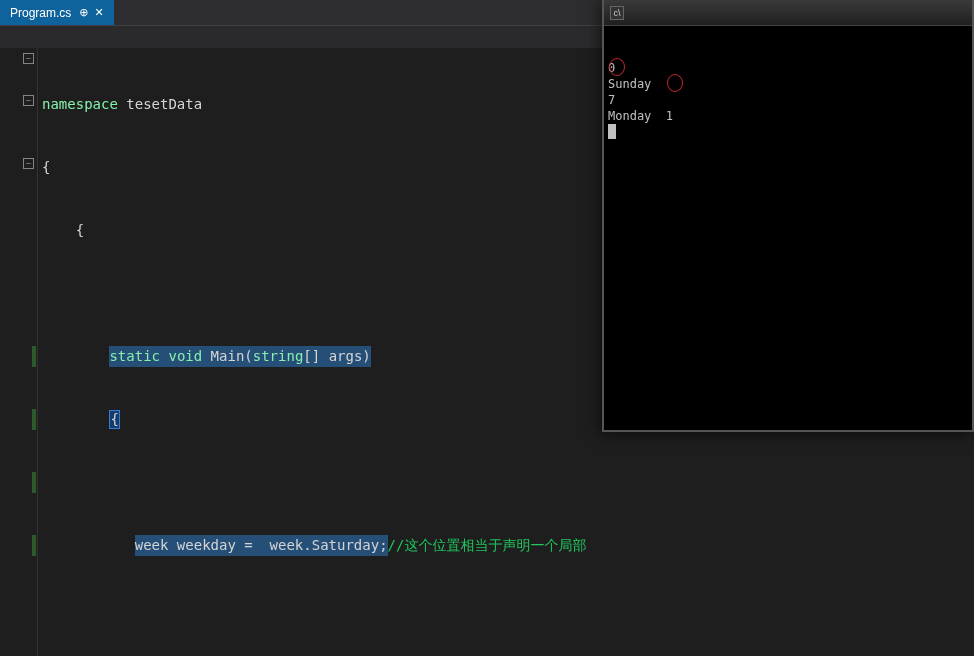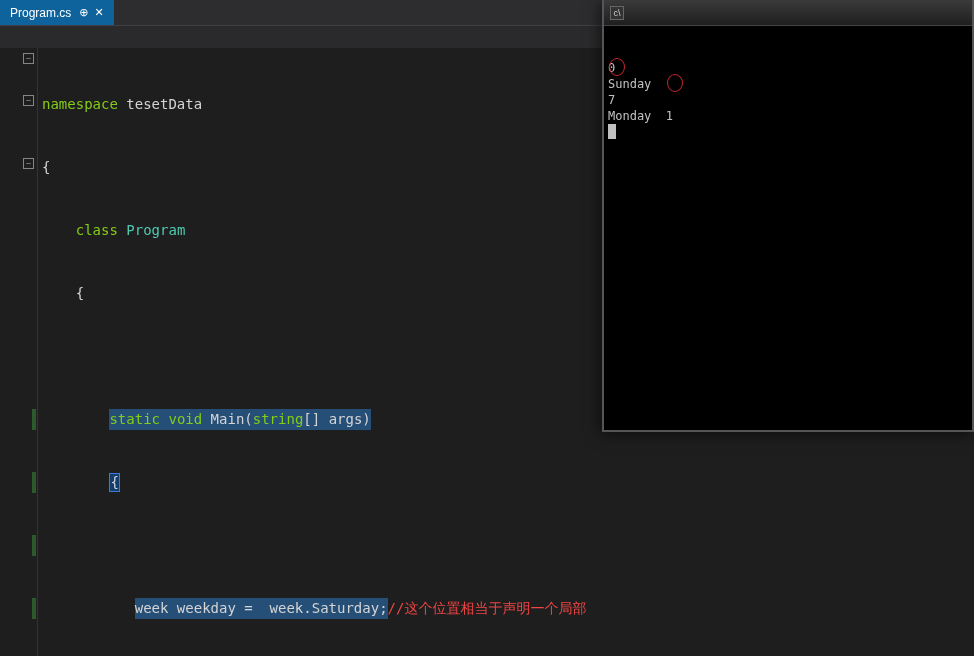--- a/index.html
+++ b/index.html
@@ -17,23 +17,23 @@
 .editor { position: relative; height: calc(100% - 48px); display: flex; background: #1e1e1e; overflow: hidden; }
 .gutter { width: 20px; background: #1e1e1e; color: #858585; text-align: center; font-size: 11px; }
 .outline-col { width: 18px; background: #1e1e1e; color: #858585; font-size: 11px; position: relative; border-right: 1px solid #333; }
 .fold { position: absolute; left: 3px; width: 11px; height: 11px; border: 1px solid #858585; color: #858585; font-size: 9px; line-height: 9px; text-align: center; cursor: pointer; background: #1e1e1e; }
 .code-area { flex: 1; padding: 4px 0; white-space: pre; color: #d4d4d4; line-height: 21px; position: relative; }
 .line { height: 21px; padding-left: 4px; position: relative; }
 .sel { background: #264f78; display: inline-block; }
 .brace-hl { background: #113d6f; border: 1px solid #3a7bd5; display: inline-block; line-height: 17px; }
 .hl-change { position: absolute; left: -6px; top: 0; bottom: 0; width: 4px; background: #2d5a2d; }
 
-.kw { color: #84cc16; }
+.kw { color: #86efac; }
 .cls { color: #4ec9b0; }
-.cmt { color: #ef4444; }
+.cmt { color: #22c55e; }
 .pln { color: #d4d4d4; }
 
 .console-win { position: absolute; top: 0; right: 0; width: 372px; height: 432px; background: #000; border: 2px solid #555; border-top: none; box-shadow: -2px 2px 14px rgba(0,0,0,0.6); }
 .console-title { height: 26px; background: linear-gradient(#3a3a3a, #1f1f1f); color: #ccc; font-size: 11px; font-family: "Segoe UI", sans-serif; display: flex; align-items: center; padding: 0 6px; border-bottom: 1px solid #444; }
 .console-title-icon { width: 14px; height: 14px; background: #333; border: 1px solid #666; margin-right: 6px; display: flex; align-items: center; justify-content: center; font-size: 9px; color: #ccc; }
 .console-body { padding: 2px 4px; color: #c0c0c0; font-family: "NSimSun", Consolas, monospace; font-size: 12px; line-height: 16px; white-space: pre; position: relative; }
 .circle { position: absolute; border: 1.5px solid #c1272d; border-radius: 50%; pointer-events: none; }
 .circle1 { top: 32px; left: 5px; width: 16px; height: 18px; }
 .circle2 { top: 48px; left: 63px; width: 16px; height: 18px; }
 .cursor { display: inline-block; width: 8px; height: 15px; background: #c0c0c0; vertical-align: text-bottom; }
@@ -66,21 +66,20 @@
 <div class="editor">
   <div class="gutter"></div>
   <div class="outline-col">
     <div class="fold" style="top:5px">−</div>
     <div class="fold" style="top:47px">−</div>
     <div class="fold" style="top:110px">−</div>
   </div>
   <div class="code-area">
     <div class="line"><span class="kw">namespace</span> <span class="pln">tesetData</span></div>
     <div class="line"><span class="pln">{</span></div>
-    <div class="line">    <span class="kw">class</span> <span class="cls">Program</span></div>
     <div class="line">    <span class="pln">{</span></div>
     <div class="line"> </div>
     <div class="line"><span class="hl-change"></span>        <span class="sel"><span class="kw">static</span> <span class="kw">void</span> <span class="pln">Main</span><span class="pln">(</span><span class="kw">string</span><span class="pln">[]</span><span class="pln"> args)</span></span></div>
     <div class="line"><span class="hl-change"></span>        <span class="sel brace-hl">{</span></div>
     <div class="line"><span class="hl-change"></span></div>
     <div class="line"><span class="hl-change"></span>           <span class="sel"><span class="pln">week weekday =  week.Saturday;</span></span><span class="cmt">//这个位置相当于声明一个局部</span></div>
     
     
     
     

